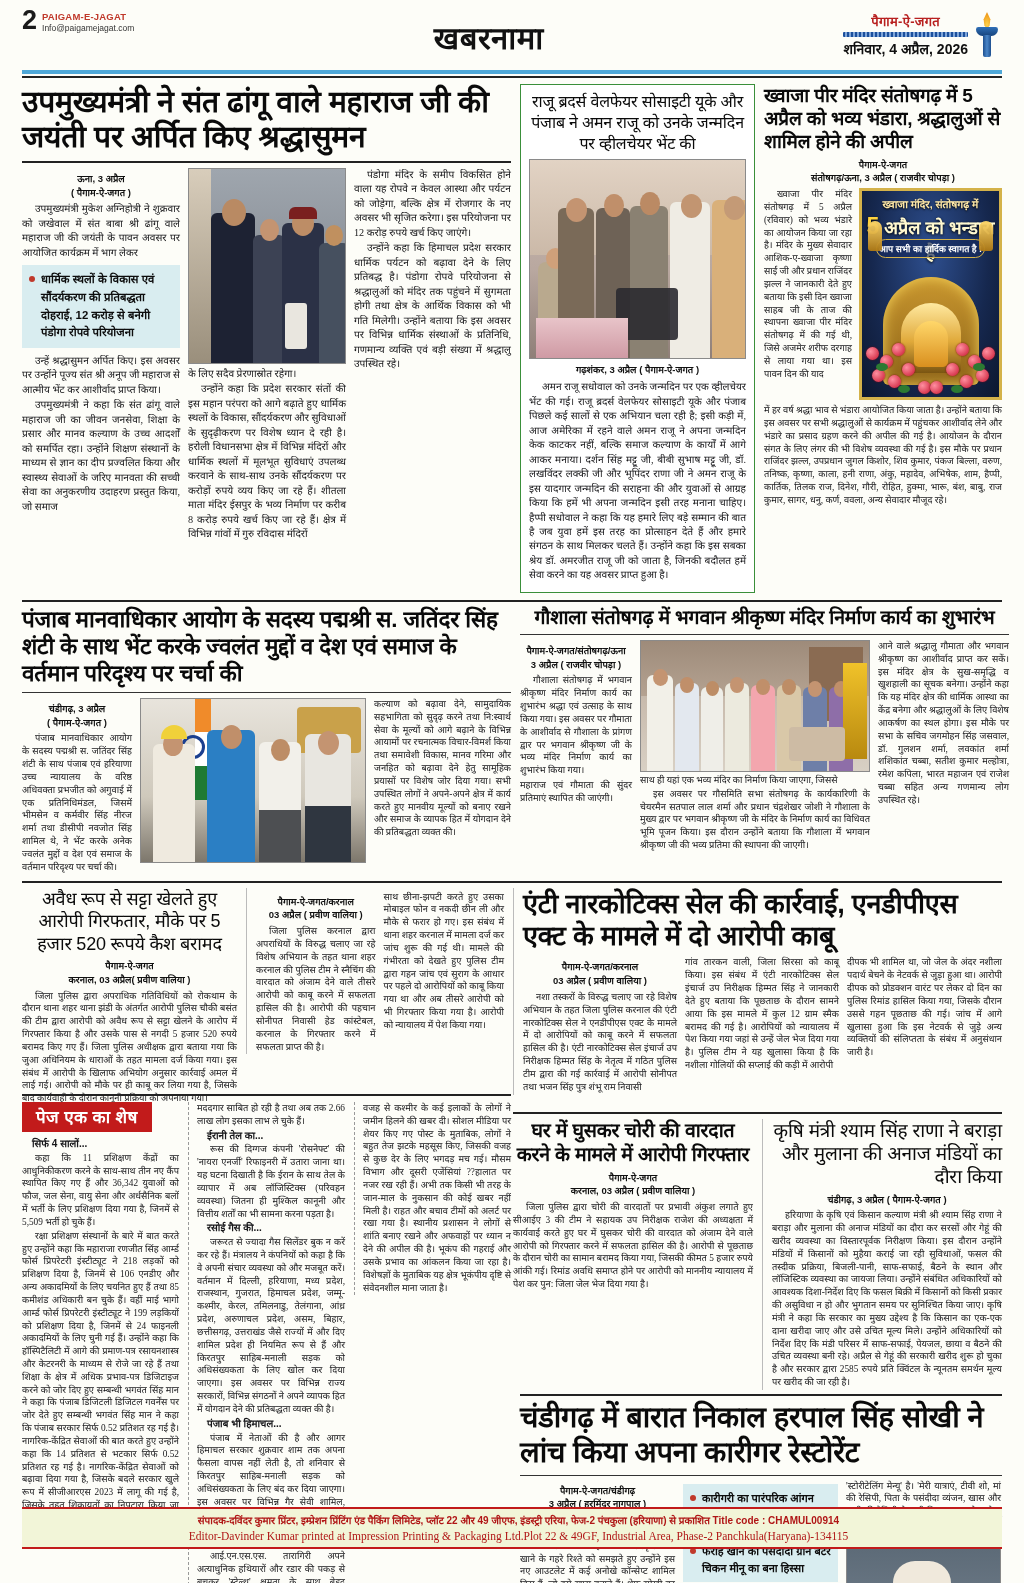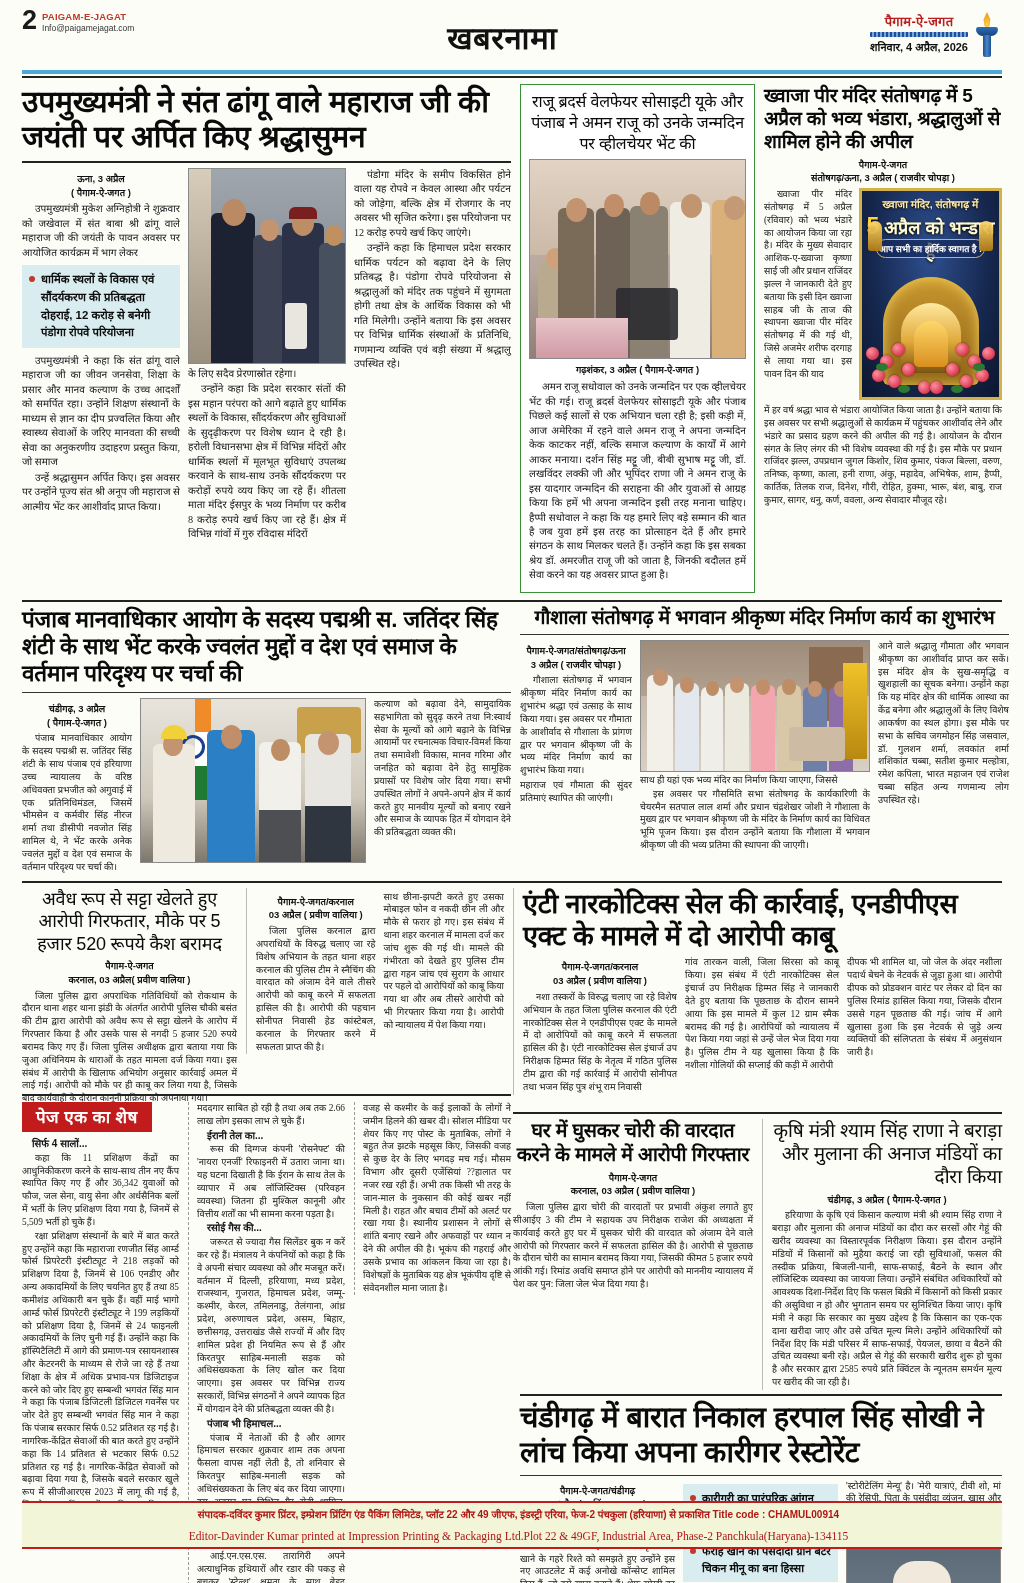--- a/index.html
+++ b/index.html
@@ -54,21 +54,21 @@
     font-size: 13px; font-weight: bold; color: #b82020;
     letter-spacing: .3px;
   }
   .mast-logo-bar {
     height: 5px; background: #1b4f9c; margin: 2px 0 2px 0;
     border-radius: 1px;
     background-image: repeating-linear-gradient(90deg,#1b4f9c 0 2px,#7fa5d8 2px 4px);
   }
   .mast-date {
     font-family: "Liberation Sans", sans-serif;
-    font-size: 11px; font-weight: bold; color: #111;
+    font-size: 14px; font-weight: bold; color: #111;
   }
   .torch {
     width: 30px; height: 48px; position: relative;
   }
   .torch .flame {
     position: absolute; left: 9px; top: 0; width: 12px; height: 17px;
     background: radial-gradient(ellipse at 50% 75%, #ffd34d 0%, #f0a020 55%, #e07010 100%);
     border-radius: 50% 50% 45% 45%;
     clip-path: polygon(50% 0,78% 42%,72% 80%,50% 100%,28% 80%,22% 42%);
   }
@@ -250,21 +250,21 @@
     border-bottom: 2px solid #c21b1b;
     padding: 4px 6px 5px 6px;
     text-align: center;
   }
   .footer-hi {
     font-family: "Liberation Sans", sans-serif;
     font-size: 10px; font-weight: bold; color: #b01616;
   }
   .footer-en {
     font-family: "Liberation Serif", serif;
-    font-size: 11.5px; color: #b01616; margin-top: 9px;
+    font-size: 11.5px; color: #b01616; margin-top: 3px;
   }
   .vline { border-left: 1px solid #bbb; }
 </style>
 </head>
 <body>
 
 <div class="page">
 
   <div class="masthead">
     <div class="mast-left">
@@ -306,22 +306,22 @@
               <div>( पैगाम-ऐ-जगत )</div>
             </div>
             <div class="bodytext">
               <p>उपमुख्यमंत्री मुकेश अग्निहोत्री ने शुक्रवार को जखेवाल में संत बाबा श्री ढांगू वाले महाराज जी की जयंती के पावन अवसर पर आयोजित कार्यक्रम में भाग लेकर</p>
             </div>
             <div class="kicker">
               <div class="dot"></div>
               <div class="ktxt">धार्मिक स्थलों के विकास एवं सौंदर्यकरण की प्रतिबद्धता दोहराई, 12 करोड़ से बनेगी पंडोगा रोपवे परियोजना</div>
             </div>
             <div class="bodytext">
+              <p>उन्हें श्रद्धासुमन अर्पित किए। इस अवसर पर उन्होंने पूज्य संत श्री अनूप जी महाराज से आत्मीय भेंट कर आशीर्वाद प्राप्त किया।</p>
               <p>उपमुख्यमंत्री ने कहा कि संत ढांगू वाले महाराज जी का जीवन जनसेवा, शिक्षा के प्रसार और मानव कल्याण के उच्च आदर्शों को समर्पित रहा। उन्होंने शिक्षण संस्थानों के माध्यम से ज्ञान का दीप प्रज्वलित किया और स्वास्थ्य सेवाओं के जरिए मानवता की सच्ची सेवा का अनुकरणीय उदाहरण प्रस्तुत किया, जो समाज</p>
-              <p>उन्हें श्रद्धासुमन अर्पित किए। इस अवसर पर उन्होंने पूज्य संत श्री अनूप जी महाराज से आत्मीय भेंट कर आशीर्वाद प्राप्त किया।</p>
             </div>
           </div>
 
           <div style="width:158px;">
             <div class="photo border" style="height:196px;">
               <div style="position:absolute;inset:0;background:linear-gradient(180deg,#9fa6ae 0%,#8d939b 45%,#5e6268 100%);"></div>
               <div style="position:absolute;left:0;top:0;width:22px;height:100%;background:linear-gradient(180deg,#d8cdbb,#9a8f7c);"></div>
               <div class="fig" style="left:22px;width:44px;height:150px;background:#1d2233;"></div>
               <div class="head" style="left:33px;top:30px;width:24px;height:27px;background:#b98a63;"></div>
               <div class="fig" style="left:64px;width:32px;height:128px;background:#3c4254;"></div>

